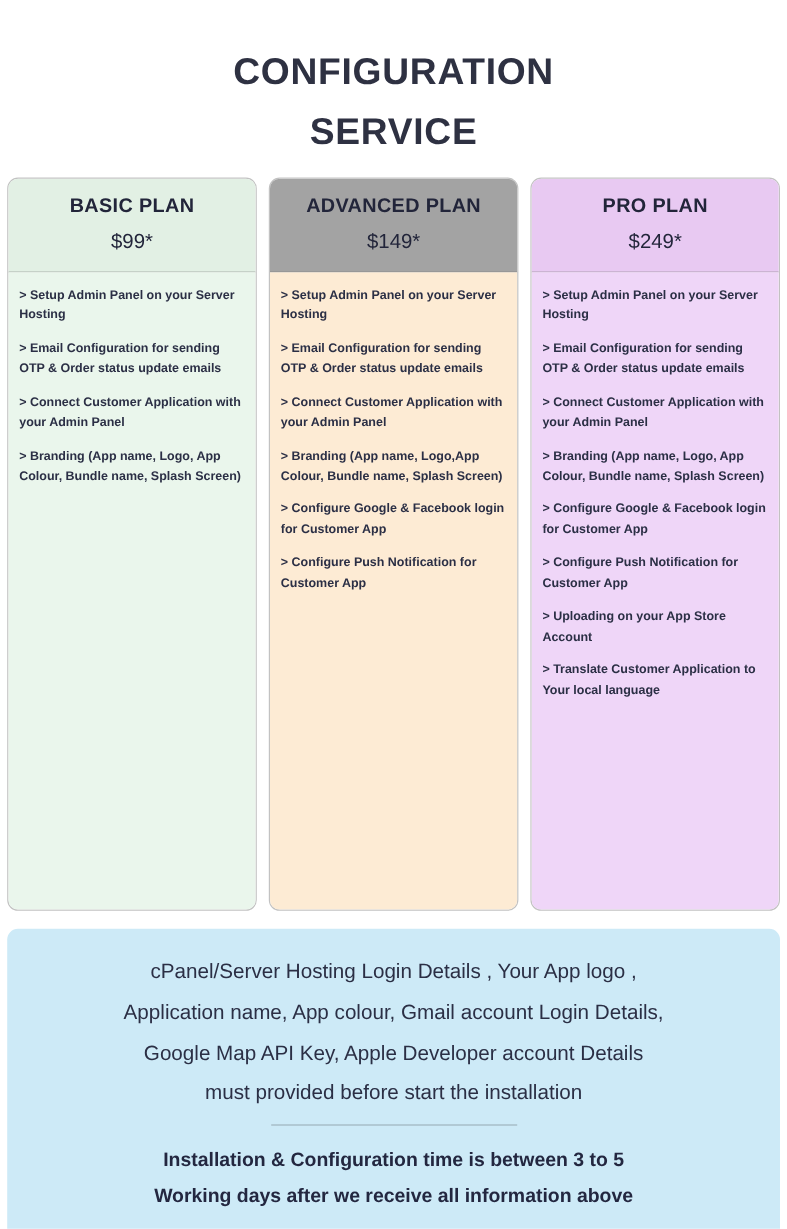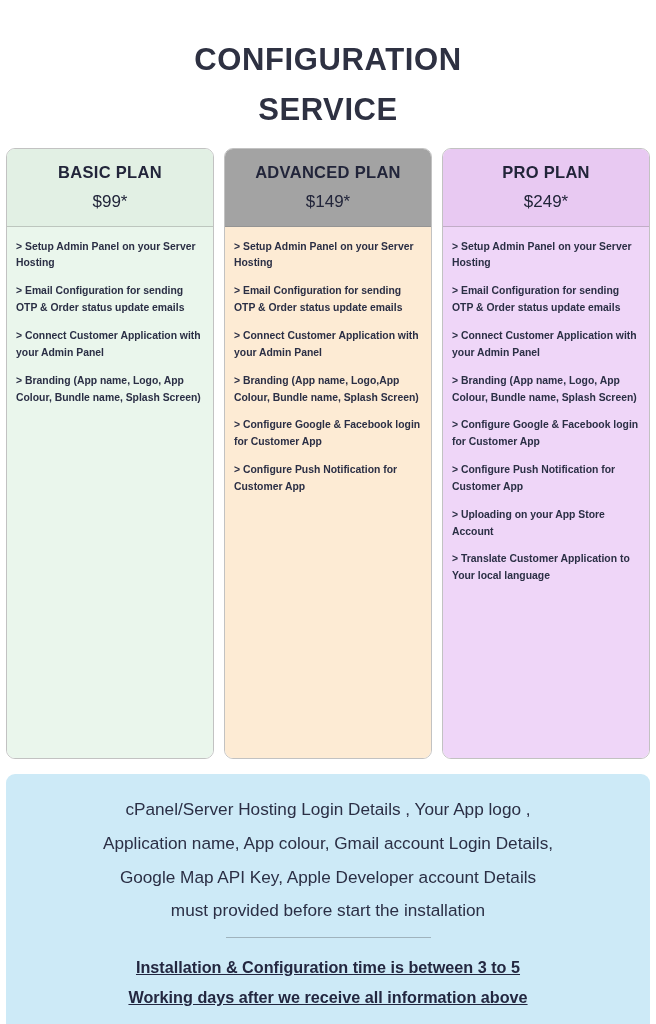--- a/index.html
+++ b/index.html
@@ -114,21 +114,20 @@
     width: 205px;
     height: 1px;
     background: #9fb3bd;
     margin: 9px auto 14px auto;
   }
   .notice-strong {
     font-size: 16.2px;
     line-height: 1.88;
     font-weight: bold;
     color: #232740;
-    text-decoration: underline;
   }
 
   
   .footer {
     margin-top: 22px;
     display: flex;
     align-items: center;
     justify-content: center;
     gap: 7px;
     padding-left: 44px;

